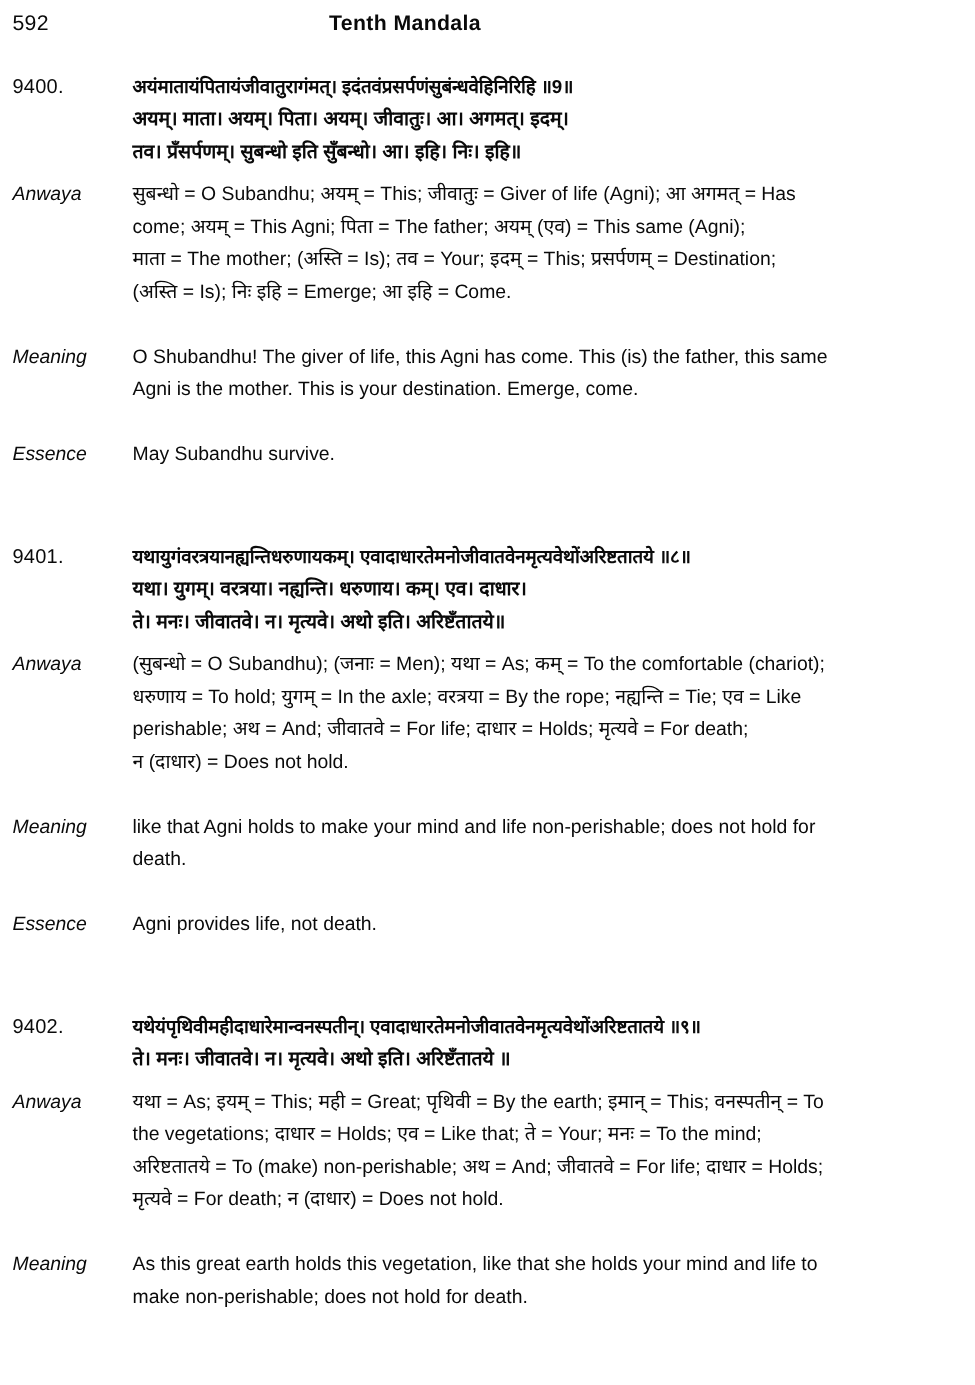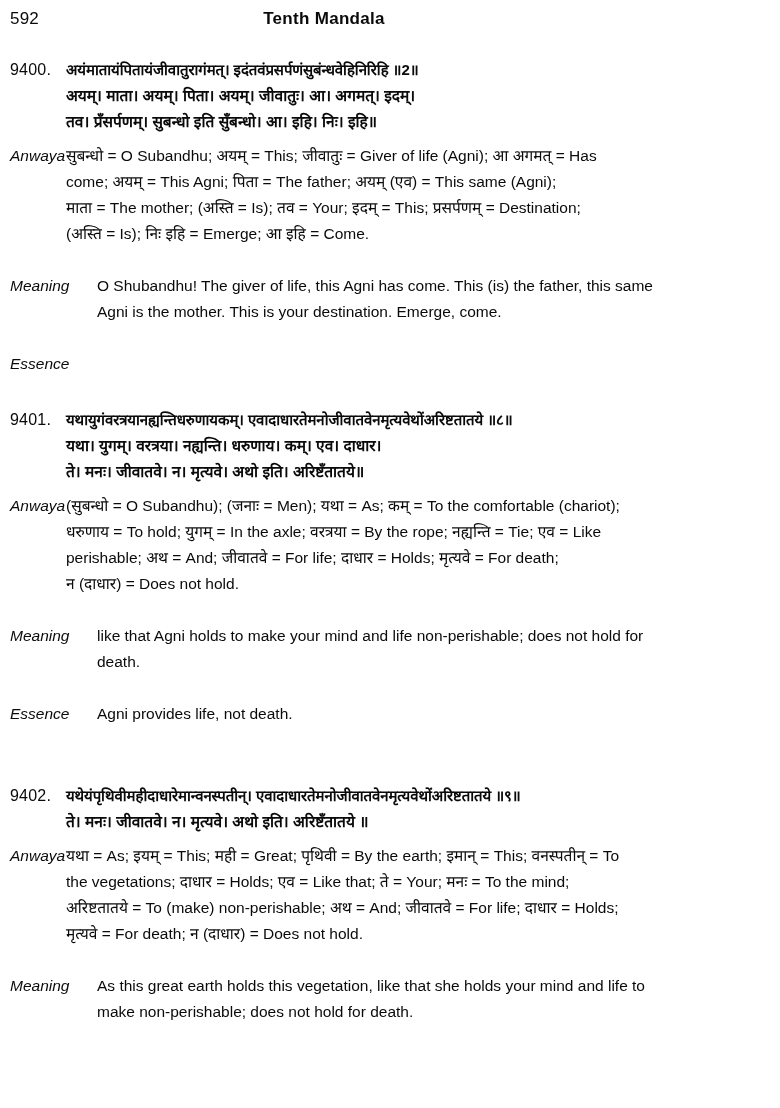--- a/index.html
+++ b/index.html
@@ -65,21 +65,21 @@
   .verse-block {
     position: relative;
     width: 780px;
   }
 
   .row {
     position: relative;
     display: block;
     width: 780px;
     box-sizing: border-box;
-    padding-left: 66px;
+    padding-left: 106px;
     padding-right: 15px;
   }
 
   .row-label {
     position: absolute;
     left: 10px;
     top: 0;
     width: 92px;
     font-size: 15.5px;
     line-height: 26px;
@@ -136,21 +136,20 @@
     white-space: pre;
   }
 
   .prose {
     font-size: 15.5px;
     line-height: 26px;
   }
   .prose > span.ln {
     display: block;
     white-space: nowrap;
-    margin-left: 31px;
   }
   .prose > span.ln.stretch {
     display: flex;
     justify-content: space-between;
   }
   .prose > span.ln.stretch > span {
     white-space: pre;
   }
 
   .sk {
@@ -171,21 +170,21 @@
     <div class="folio">592</div>
     <div class="running-title">Tenth Mandala</div>
   </div>
 
   <div class="content">
 
     <div class="verse-block">
       <div class="row">
         <div class="row-label num">9400.</div>
         <div class="lines">
-          <div class="dev samhita">अयंमातायंपितायंजीवातुरागंमत्। इदंतवंप्रसर्पणंसुबंन्धवेहिनिरिहि ॥2॥</div>
+          <div class="dev samhita">अयंमातायंपितायंजीवातुरागंमत्। इदंतवंप्रसर्पणंसुबंन्धवेहिनिरिहि ॥9॥</div>
           <div class="dev pada">अयम्। माता। अयम्। पिता। अयम्। जीवातुः। आ। अगमत्। इदम्।</div>
           <div class="dev pada">तव। प्र‌ँसर्पणम्। सुबन्धो इति सु‌ँबन्धो। आ। इहि। निः। इहि॥</div>
         </div>
       </div>
 
       <div class="gap-sm"></div>
 
       <div class="row">
         <div class="row-label tag">Anwaya</div>
         <div class="gloss">
@@ -211,20 +210,23 @@
               <span>O Shubandhu! The giver of life, this Agni has come. This (is) the father, this same</span>
             </span>
           <span class="ln"><span>Agni is the mother. This is your destination. Emerge, come.</span></span>
         </div>
       </div>
 
       <div class="gap-md"></div>
 
       <div class="row">
         <div class="row-label tag">Essence</div>
+        <div class="prose">
+          <span class="ln"><span>May Subandhu survive.</span></span>
+        </div>
       </div>
     </div>
 
     <div class="gap-lg"></div>
     <div class="gap-md"></div>
 
     <div class="verse-block">
       <div class="row">
         <div class="row-label num">9401.</div>
         <div class="lines">

